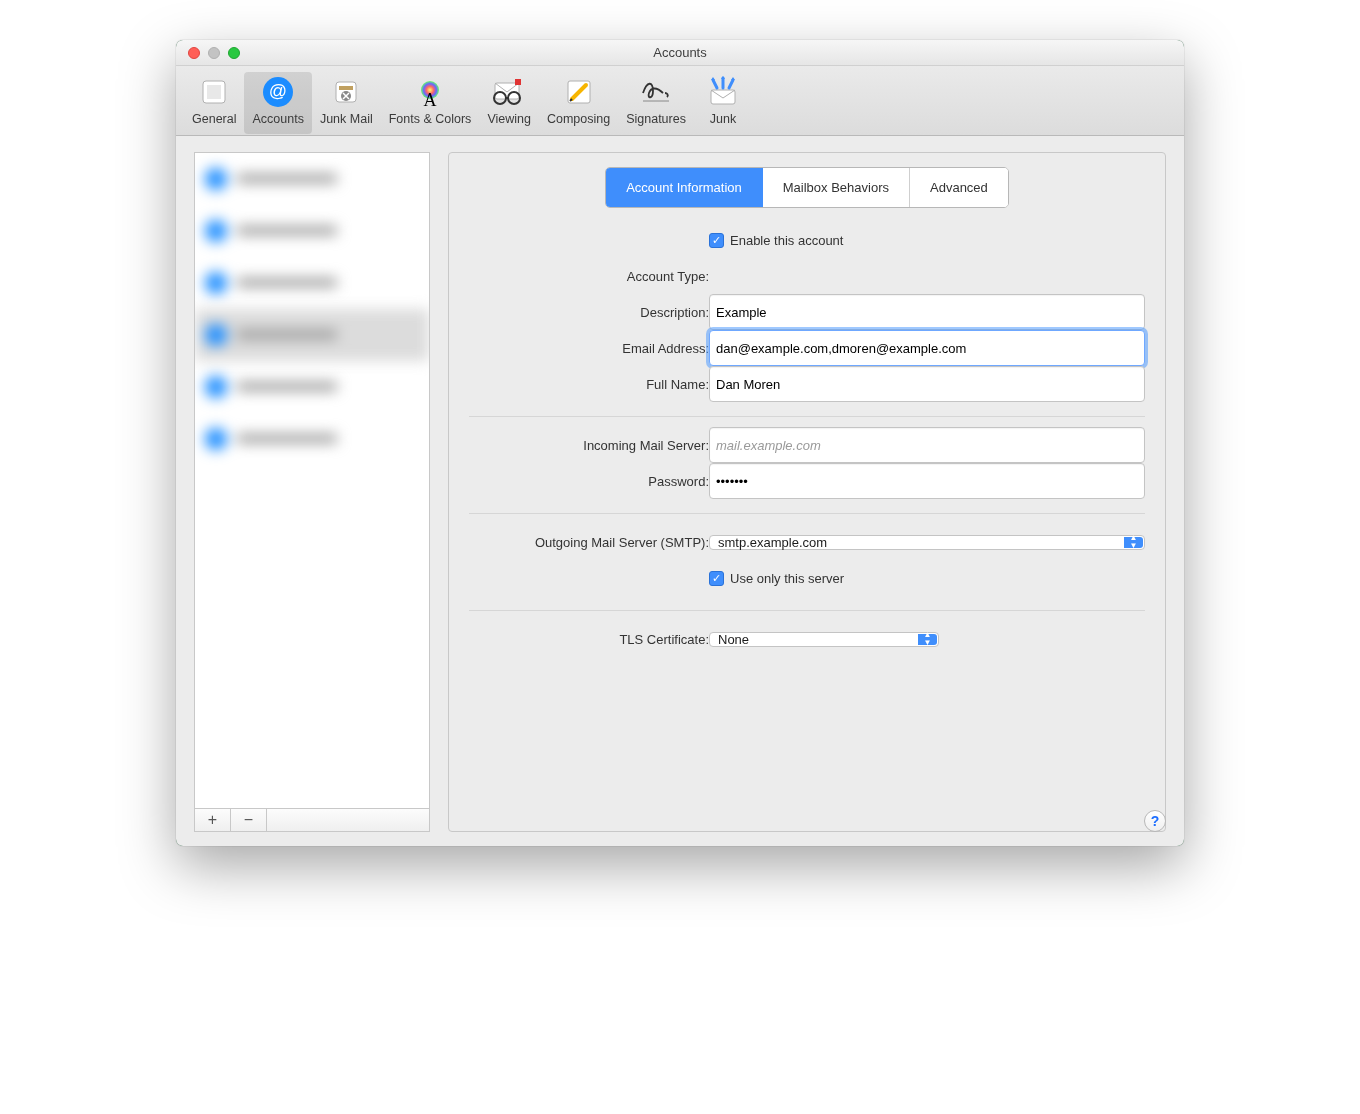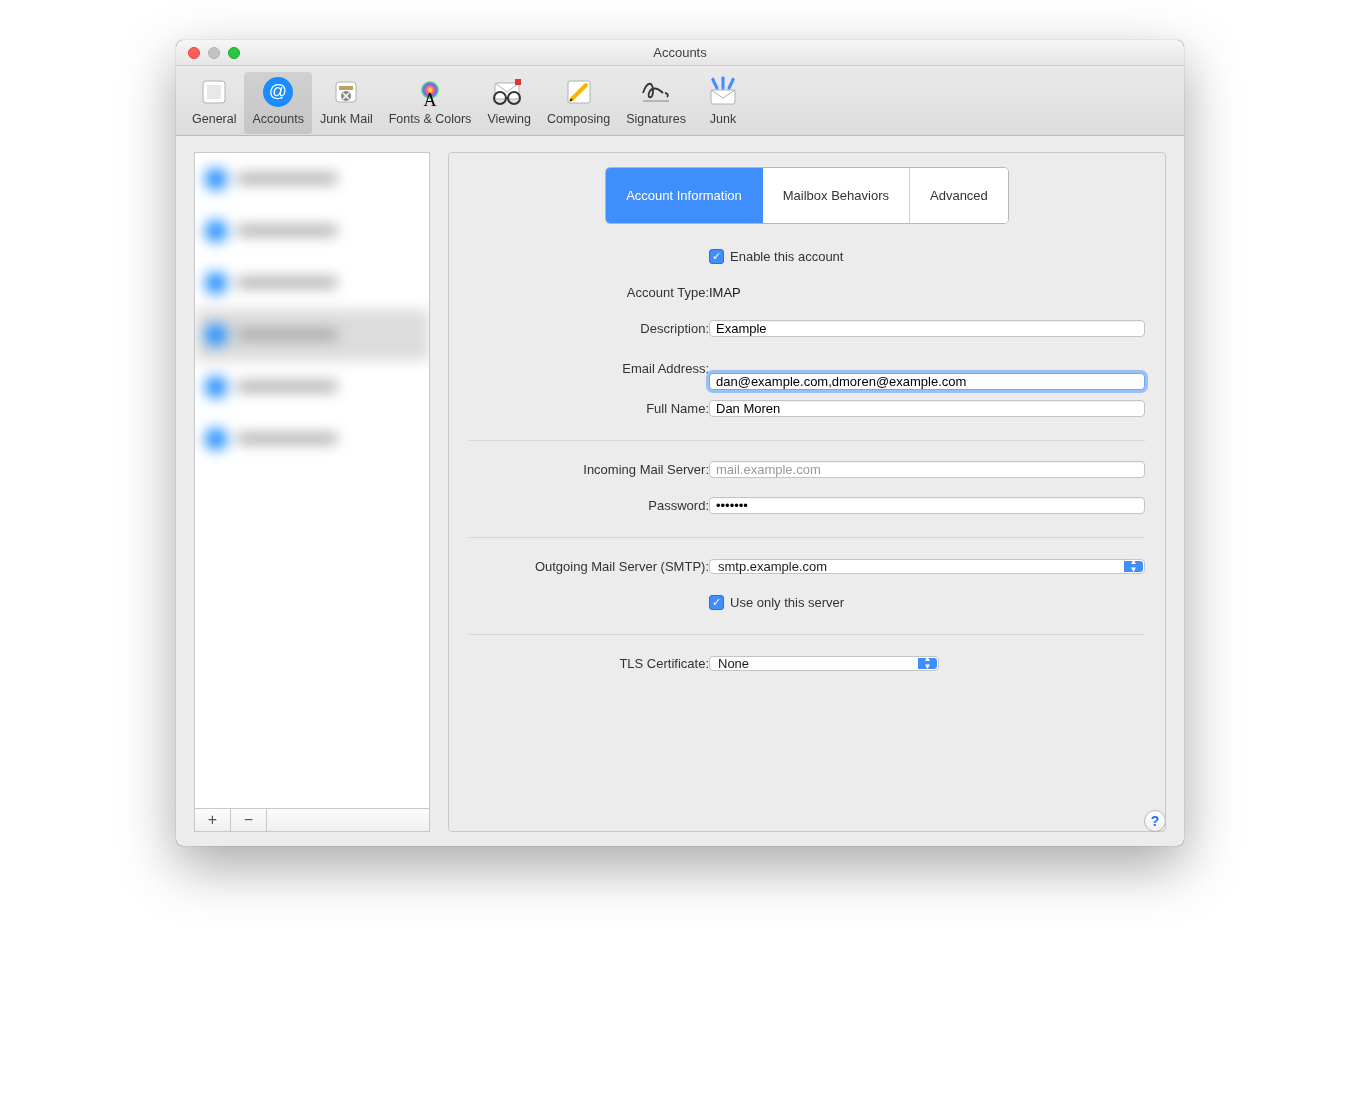--- a/index.html
+++ b/index.html
@@ -113,48 +113,48 @@
   }
   .segtabs {
     align-self:center;
     display:flex;
     border:1px solid #b7b7b7;
     border-radius:5px;
     overflow:hidden;
     background:#fff;
   }
   .seg {
-    padding:20px 20px;
+    padding:12px 20px;
     font-size:13px;
     color:#333;
     border-right:1px solid #cfcfcf;
     background:#fff;
   }
   .seg:last-child{border-right:none;}
   .seg.active { background:#3f8efc; color:#fff; border-right-color:#3f8efc;}
   .form { margin-top:14px; display:flex; flex-direction:column; }
   .row { display:flex; align-items:center; min-height:36px; }
   .row .lbl { width:240px; text-align:right; color:#333; font-size:13px;}
   .row .ctl { flex:1; max-width:440px; }
   input[type=text], input[type=password] {
-    width:100%; height:17px;
+    width:100%; height:36px;
     border:1px solid #c4c4c4;
     border-radius:4px;
     padding:0 6px;
     font-size:13px;
     background:#fff;
     box-shadow:inset 0 1px 1px rgba(0,0,0,.05);
   }
   input.focused {
     outline:none;
     border:1px solid #6fa8ff;
     box-shadow:0 0 0 3px rgba(82,157,255,.55);
   }
-  .highlight { background:#b7f2a3;margin-top:27px; }
-  input[readonly]{ color:#9a9a9a; }
+  .highlight { background:#b7f2a3; }
+  input[readonly]{ color:#9a9a9a;font-style:italic; }
   .sep { height:0; border-top:1px solid #d6d6d6; margin:14px 0 10px 0; }
   .checkbox {
     display:inline-flex; align-items:center; gap:6px; font-size:13px; color:#333;
   }
   .cb {
     width:15px; height:15px; border-radius:3px;
     background:#3f8efc; border:1px solid #2a72d8;
     display:flex;align-items:center;justify-content:center;
     color:#fff; font-size:11px; line-height:1;
   }
@@ -359,21 +359,20 @@
           <div class="ctl">
             <label class="checkbox">
               <span class="cb">✓</span>
               <span>Enable this account</span>
             </label>
           </div>
         </div>
 
         <div class="row">
           <div class="lbl">Account Type:</div>
-          <div class="ctl">IMAP</div>
         </div>
 
         <div class="row">
           <div class="lbl">Description:</div>
           <div class="ctl"><input type="text" value="Example" style=""></div>
         </div>
 
         <div class="row">
           <div class="lbl">Email Address:</div>
           <div class="ctl"><input type="text" class="focused highlight" value="dan@example.com,dmoren@example.com" style=""></div>

